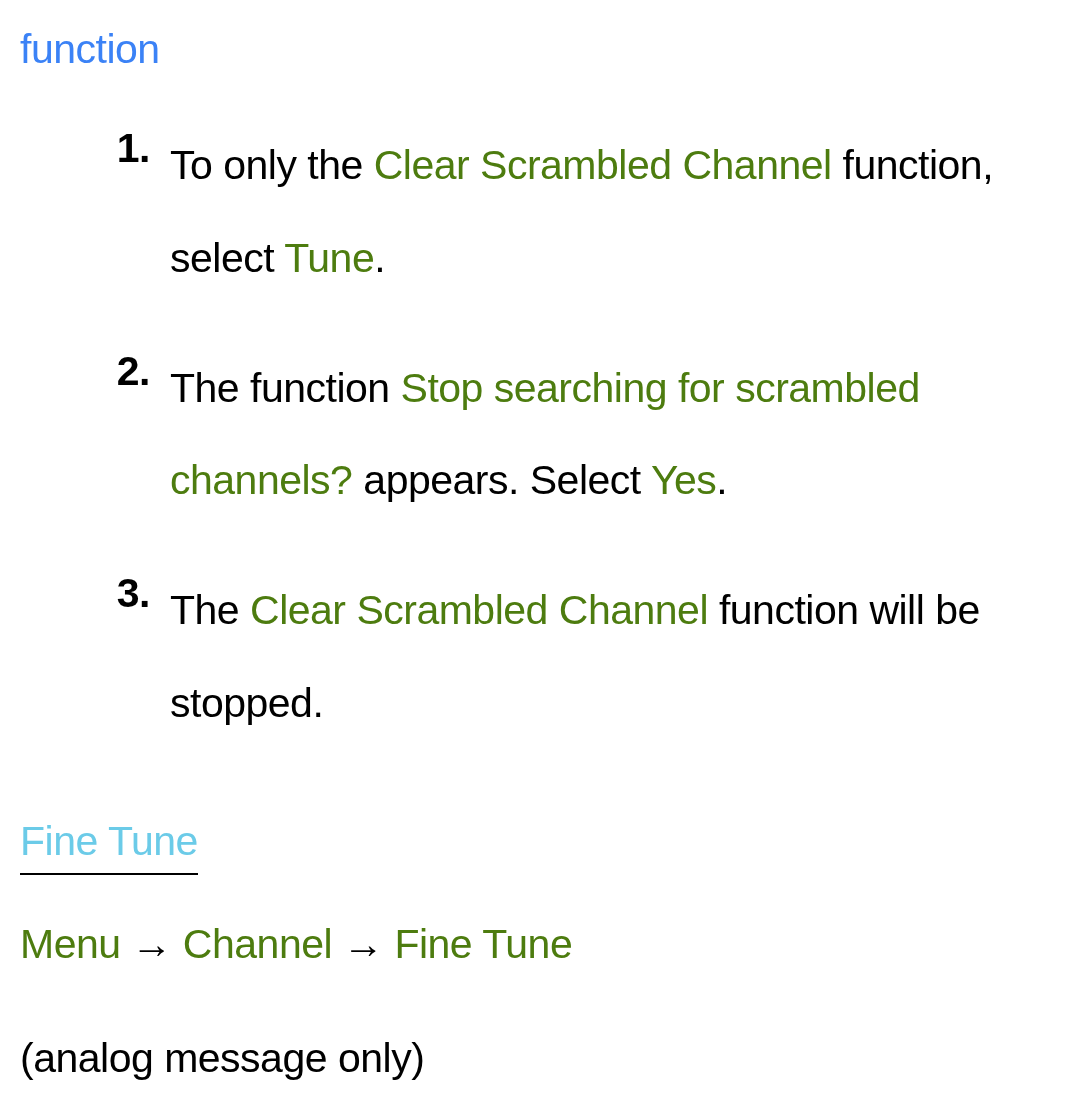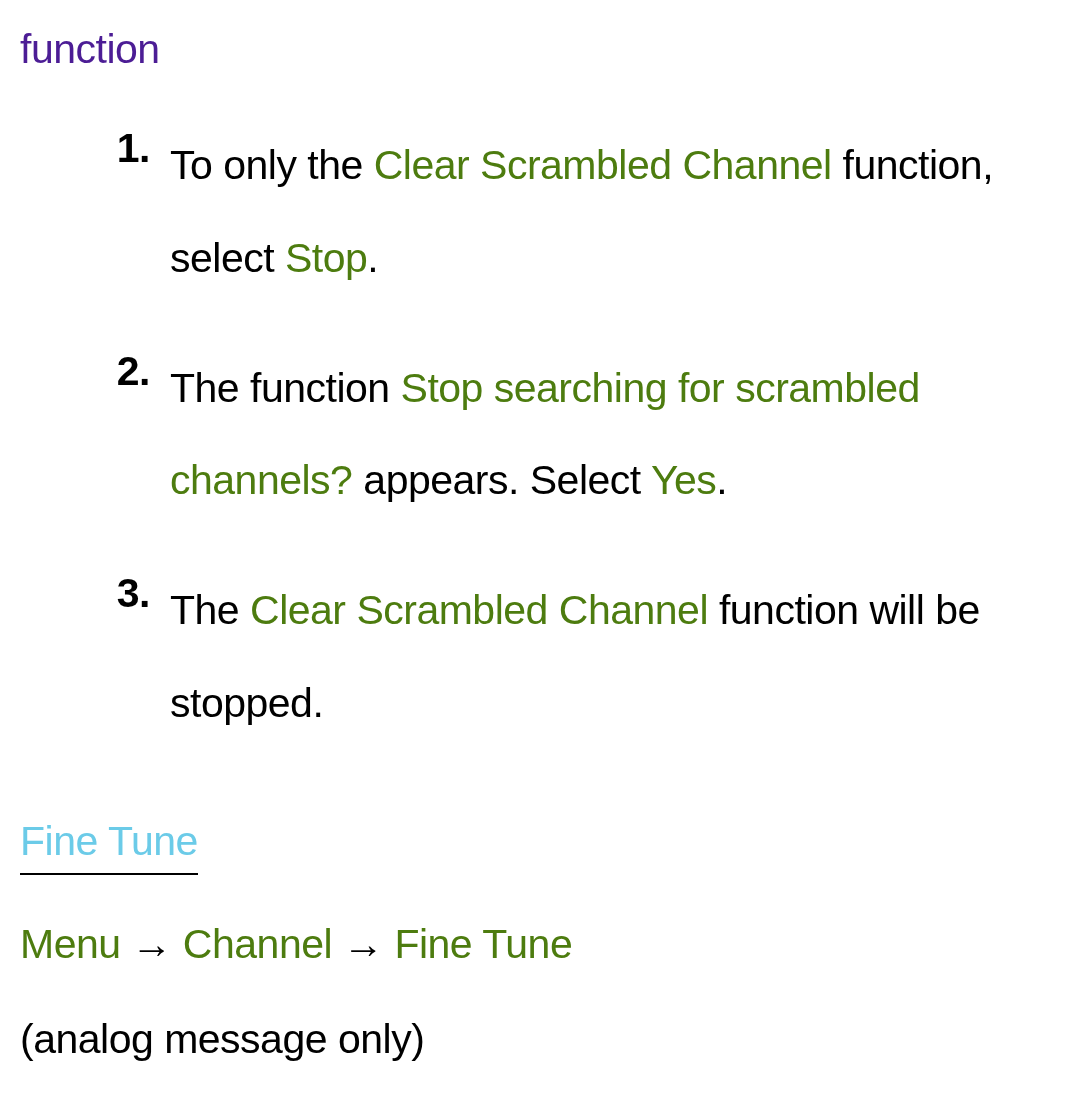--- a/index.html
+++ b/index.html
@@ -9,21 +9,21 @@
     font-size: 41px;
     line-height: 1.45;
     color: #000;
     background: #fff;
     width: 1080px;
     box-sizing: border-box;
     font-stretch: condensed;
     letter-spacing: -0.5px;
   }
   .heading {
-    color: #4c1d95;
+    color: #3b82f6;
     font-weight: 500;
     margin-bottom: 40px;
   }
   .list {
     margin-left: 80px;
   }
   .item {
     display: flex;
     margin-bottom: 38px;
   }
@@ -43,36 +43,36 @@
   }
   .section-title {
     color: #6bcbe8;
     border-bottom: 2px solid #000;
     display: inline-block;
     padding-bottom: 2px;
     margin-top: 25px;
     margin-bottom: 40px;
   }
   .breadcrumb {
-    margin-bottom: 35px;
+    margin-bottom: 54px;
   }
   .note {
   }
 </style>
 </head>
 <body>
 
 <div class="heading">function</div>
 
 <div class="list">
 
   <div class="item">
     <div class="num">1.</div>
     <div class="content">
-      <span>To only the </span><span class="hl">Clear Scrambled Channel</span><span> function, select </span><span class="hl">Stop</span><span>.</span>
+      <span>To only the </span><span class="hl">Clear Scrambled Channel</span><span> function, select </span><span class="hl">Tune</span><span>.</span>
     </div>
   </div>
 
   <div class="item">
     <div class="num">2.</div>
     <div class="content">
       <span>The function </span><span class="hl">Stop searching for scrambled channels?</span><span> appears. Select </span><span class="hl">Yes</span><span>.</span>
     </div>
   </div>
 

